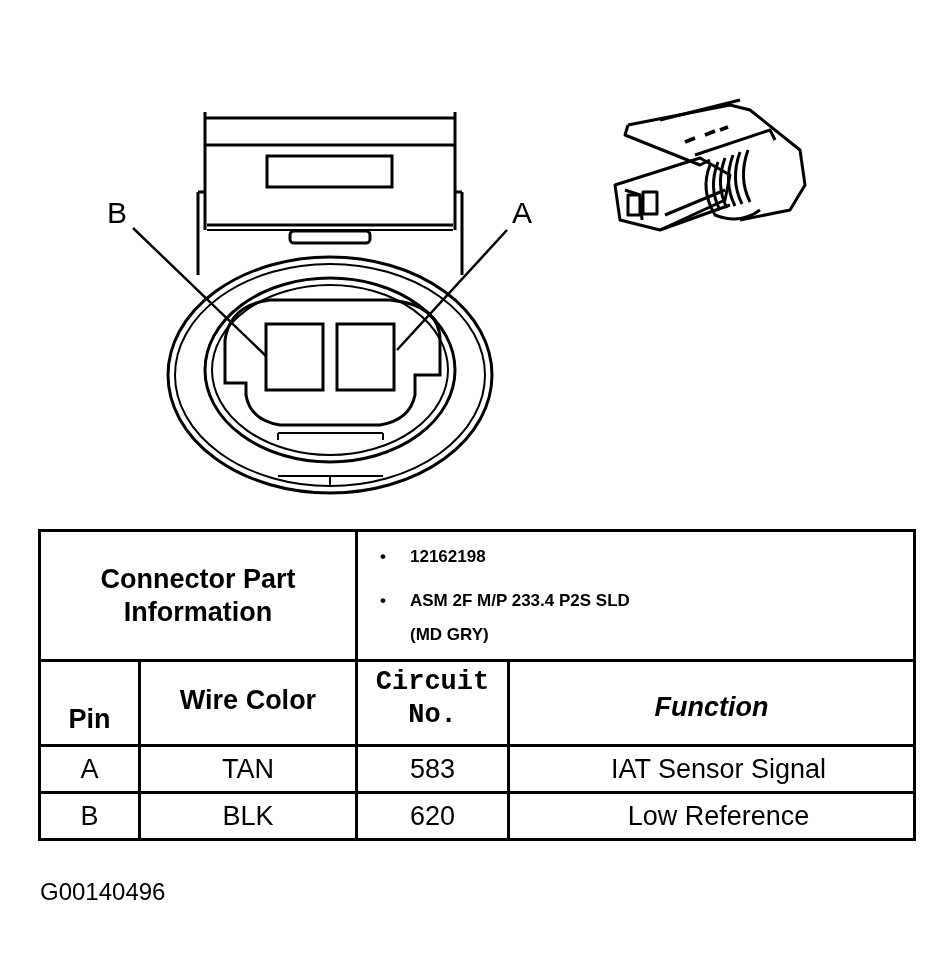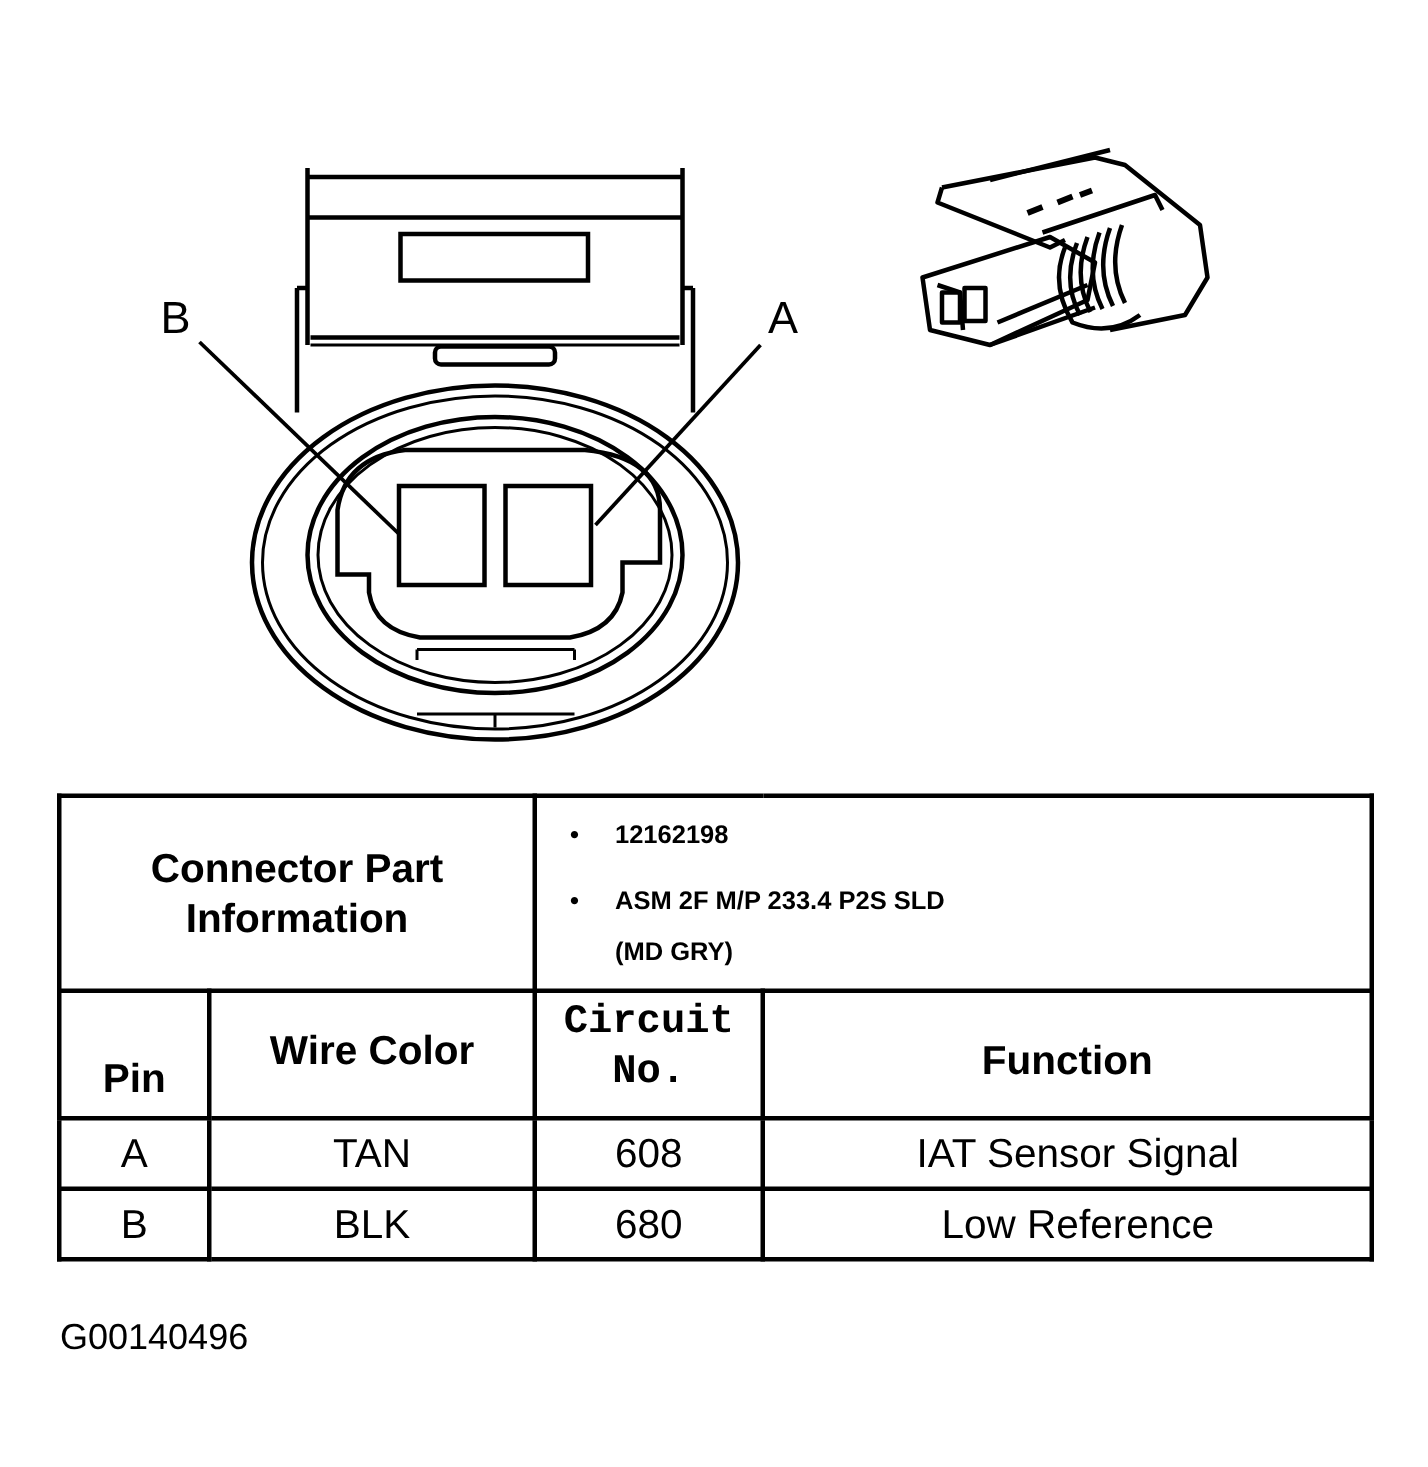--- a/index.html
+++ b/index.html
@@ -104,30 +104,30 @@
       </div>
     </td>
   </tr>
   <tr style="height:85px">
     <td class="hdr" style="vertical-align:bottom;padding-bottom:8px;margin-top:12px;">Pin</td>
     <td class="hdr" style="vertical-align:top;padding-top:22px;">Wire Color</td>
     <td class="hdr" style="vertical-align:top;padding-top:4px;font-family:Liberation Mono, monospace;">
       <div>Circuit</div>
       <div>No.</div>
     </td>
-    <td class="hdr" style="vertical-align:bottom;padding-bottom:20px;">Function</td>
+    <td class="hdr" style="vertical-align:bottom;padding-bottom:20px;font-style:italic;">Function</td>
   </tr>
   <tr style="height:47px">
     <td class="cell">A</td>
     <td class="cell">TAN</td>
-    <td class="cell">608</td>
+    <td class="cell">583</td>
     <td class="cell func">IAT Sensor Signal</td>
   </tr>
   <tr style="height:47px">
     <td class="cell">B</td>
     <td class="cell">BLK</td>
-    <td class="cell">680</td>
+    <td class="cell">620</td>
     <td class="cell func">Low Reference</td>
   </tr>
 </tbody>
   </table>
 
 <div class="fig">G00140496</div>
 
 </body></html>

